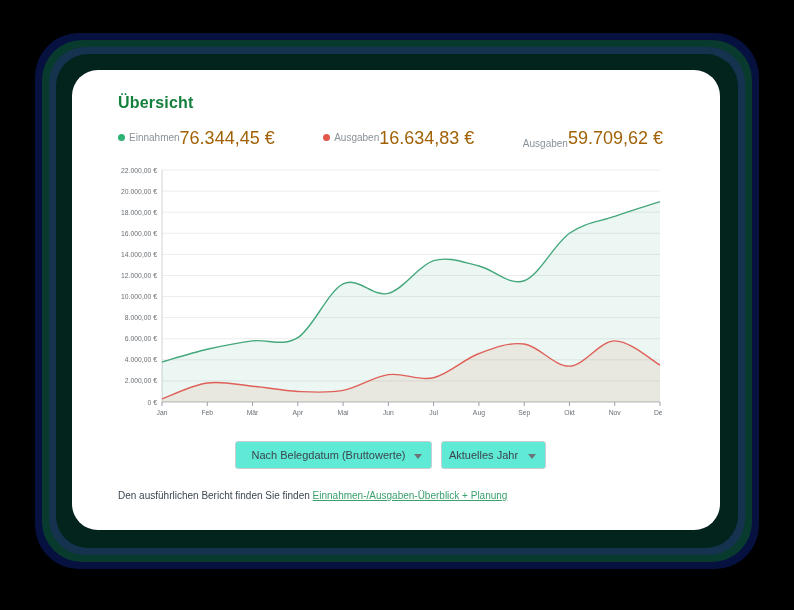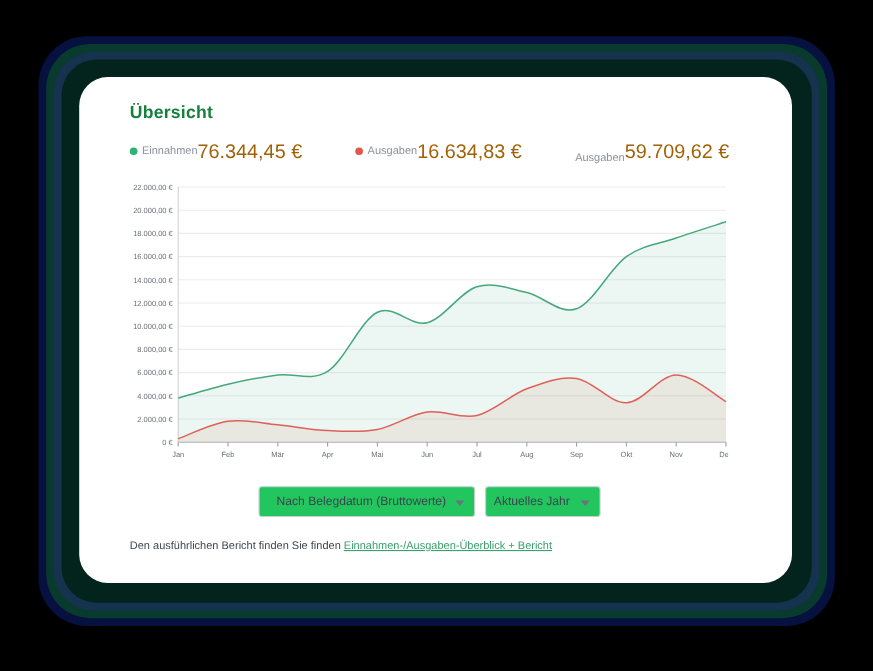--- a/index.html
+++ b/index.html
@@ -21,21 +21,21 @@
   .title{font-size:16px;font-weight:700;color:#15803d;letter-spacing:.2px;}
   .stats{display:flex;justify-content:space-between;align-items:flex-end;margin-top:13px;}
   .stat{display:flex;flex-direction:row;align-items:center;}
   .stat.right{align-items:flex-end;}
   .stat-label{display:flex;align-items:center;gap:4px;font-size:10px;color:#8a9299;}
   .dot{width:7px;height:7px;border-radius:50%;display:inline-block;}
   .stat-value{font-size:18px;color:#a16207;margin-top:3px;}
   .chart-wrap{margin-top:15px;}
   .controls{display:flex;justify-content:center;gap:9px;margin-top:15px;}
   .dropdown{
-    position:relative;height:28px;background:#22c55e;border:1px solid #c8cdd3;border-radius:3px;
+    position:relative;height:28px;background:#5eead4;border:1px solid #c8cdd3;border-radius:3px;
     display:flex;align-items:center;justify-content:center;
     font-size:11px;color:#3b454e;cursor:pointer;box-sizing:border-box;
   }
   .dd-wide{width:197px;padding:0 22px 0 12px;}
   .dd-narrow{width:105px;padding:0 20px 0 0;}
   .caret{
     position:absolute;right:9px;top:12px;width:0;height:0;
     border-left:4px solid transparent;border-right:4px solid transparent;
     border-top:5px solid #6b7278;
   }
@@ -138,15 +138,15 @@
       <span>Nach Belegdatum (Bruttowerte)</span>
       <span class="caret"></span>
     </div>
     <div class="dropdown dd-narrow">
       <span>Aktuelles Jahr</span>
       <span class="caret"></span>
     </div>
   </div>
 
   <div class="footer">
-    <span>Den ausführlichen Bericht finden Sie finden </span><a>Einnahmen-/Ausgaben-Überblick + Bericht</a>
+    <span>Den ausführlichen Bericht finden Sie finden </span><a>Einnahmen-/Ausgaben-Überblick + Planung</a>
   </div>
 </div>
 
 </body></html>

